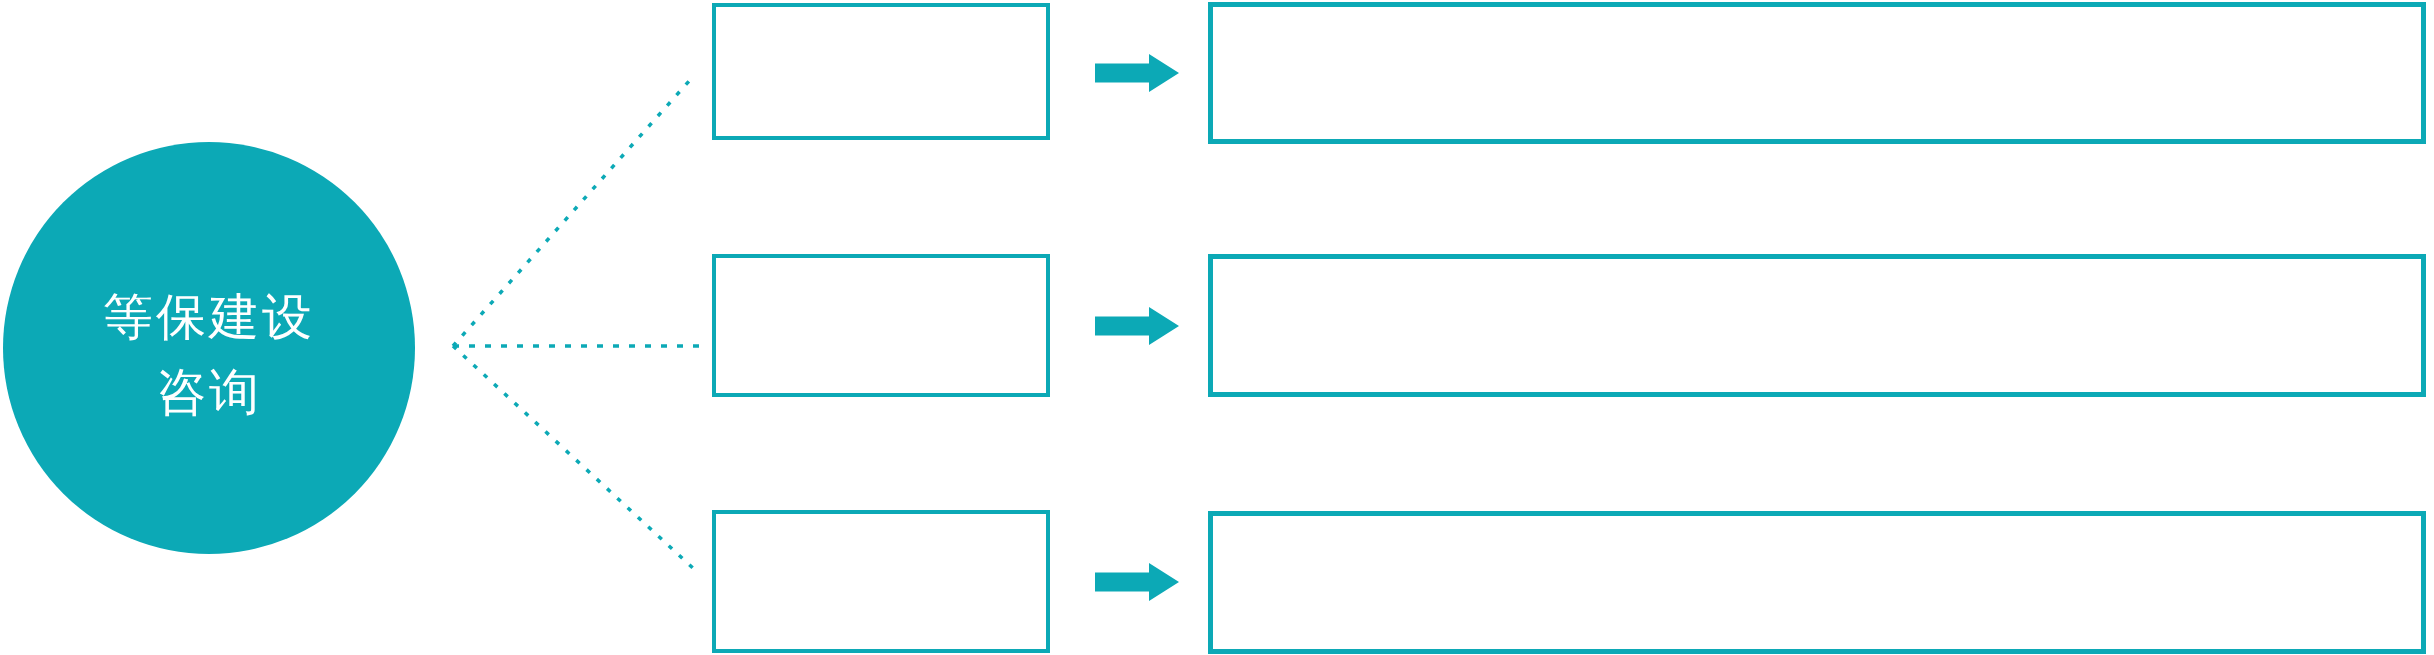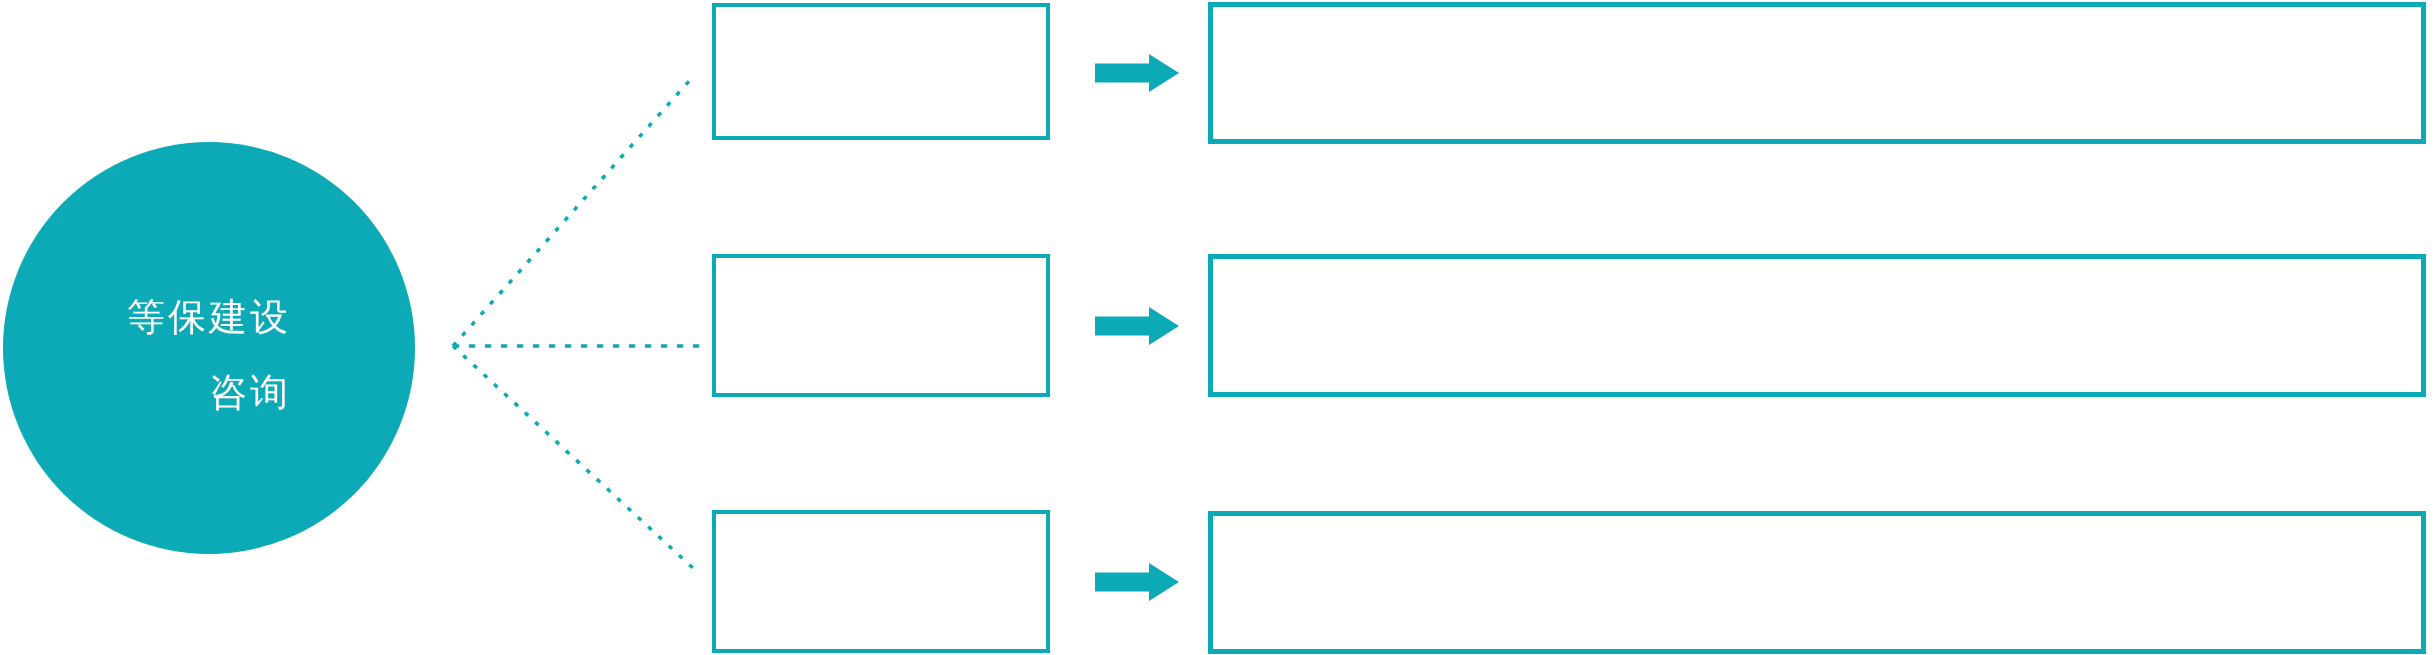--- a/index.html
+++ b/index.html
@@ -26,25 +26,25 @@
     width: 412px;
     height: 412px;
     border-radius: 50%;
     background: var(--accent);
     display: flex;
     align-items: center;
     justify-content: center;
   }
   .center-node-label {
     color: var(--node-text);
-    font-size: 38px;
+    font-size: 50px;
     line-height: 75px;
     font-weight: 300;
     letter-spacing: 3px;
-    text-align: right;
+    text-align: center;
     padding-top: 14px;
     font-family: "DejaVu Sans", sans-serif;
   }
   .connector-svg {
     position: absolute;
     left: 0;
     top: 0;
     width: 2434px;
     height: 655px;
     pointer-events: none;

